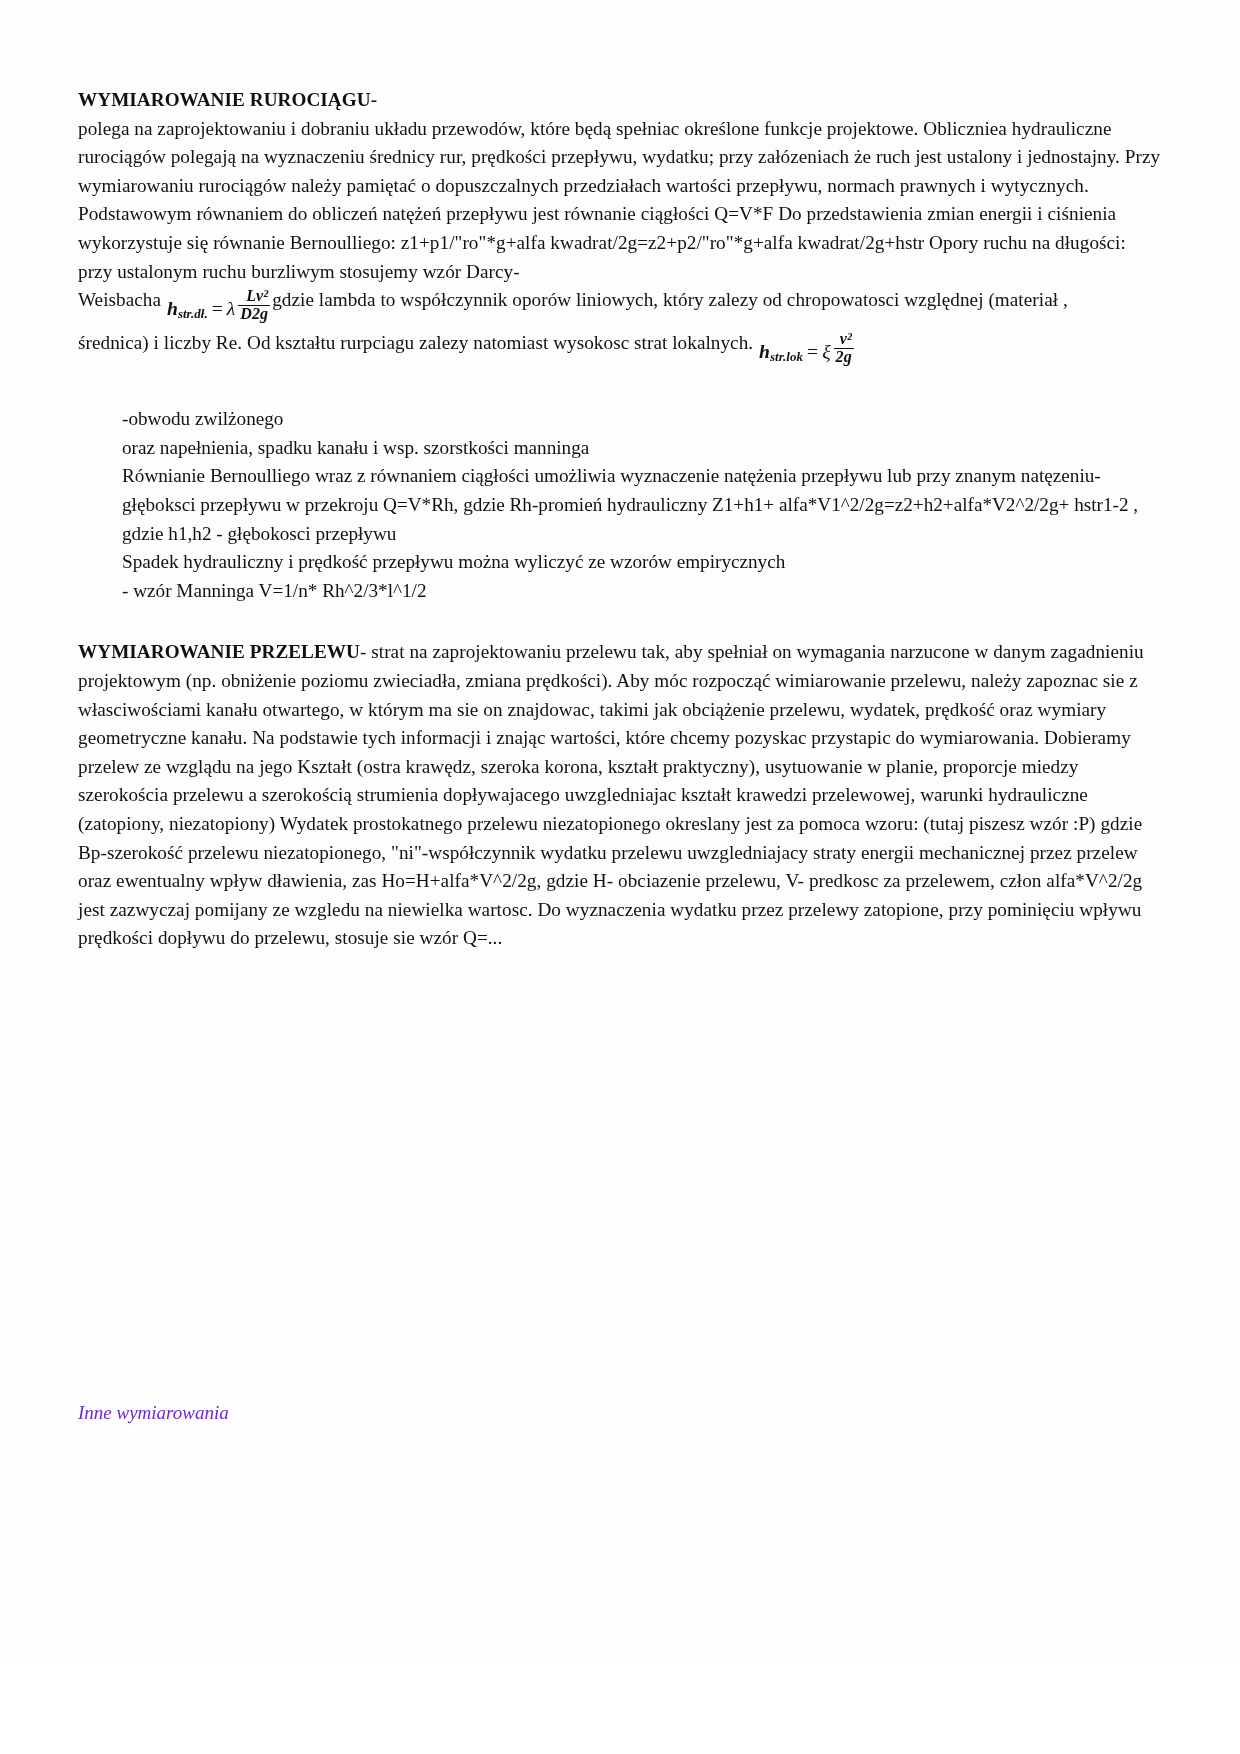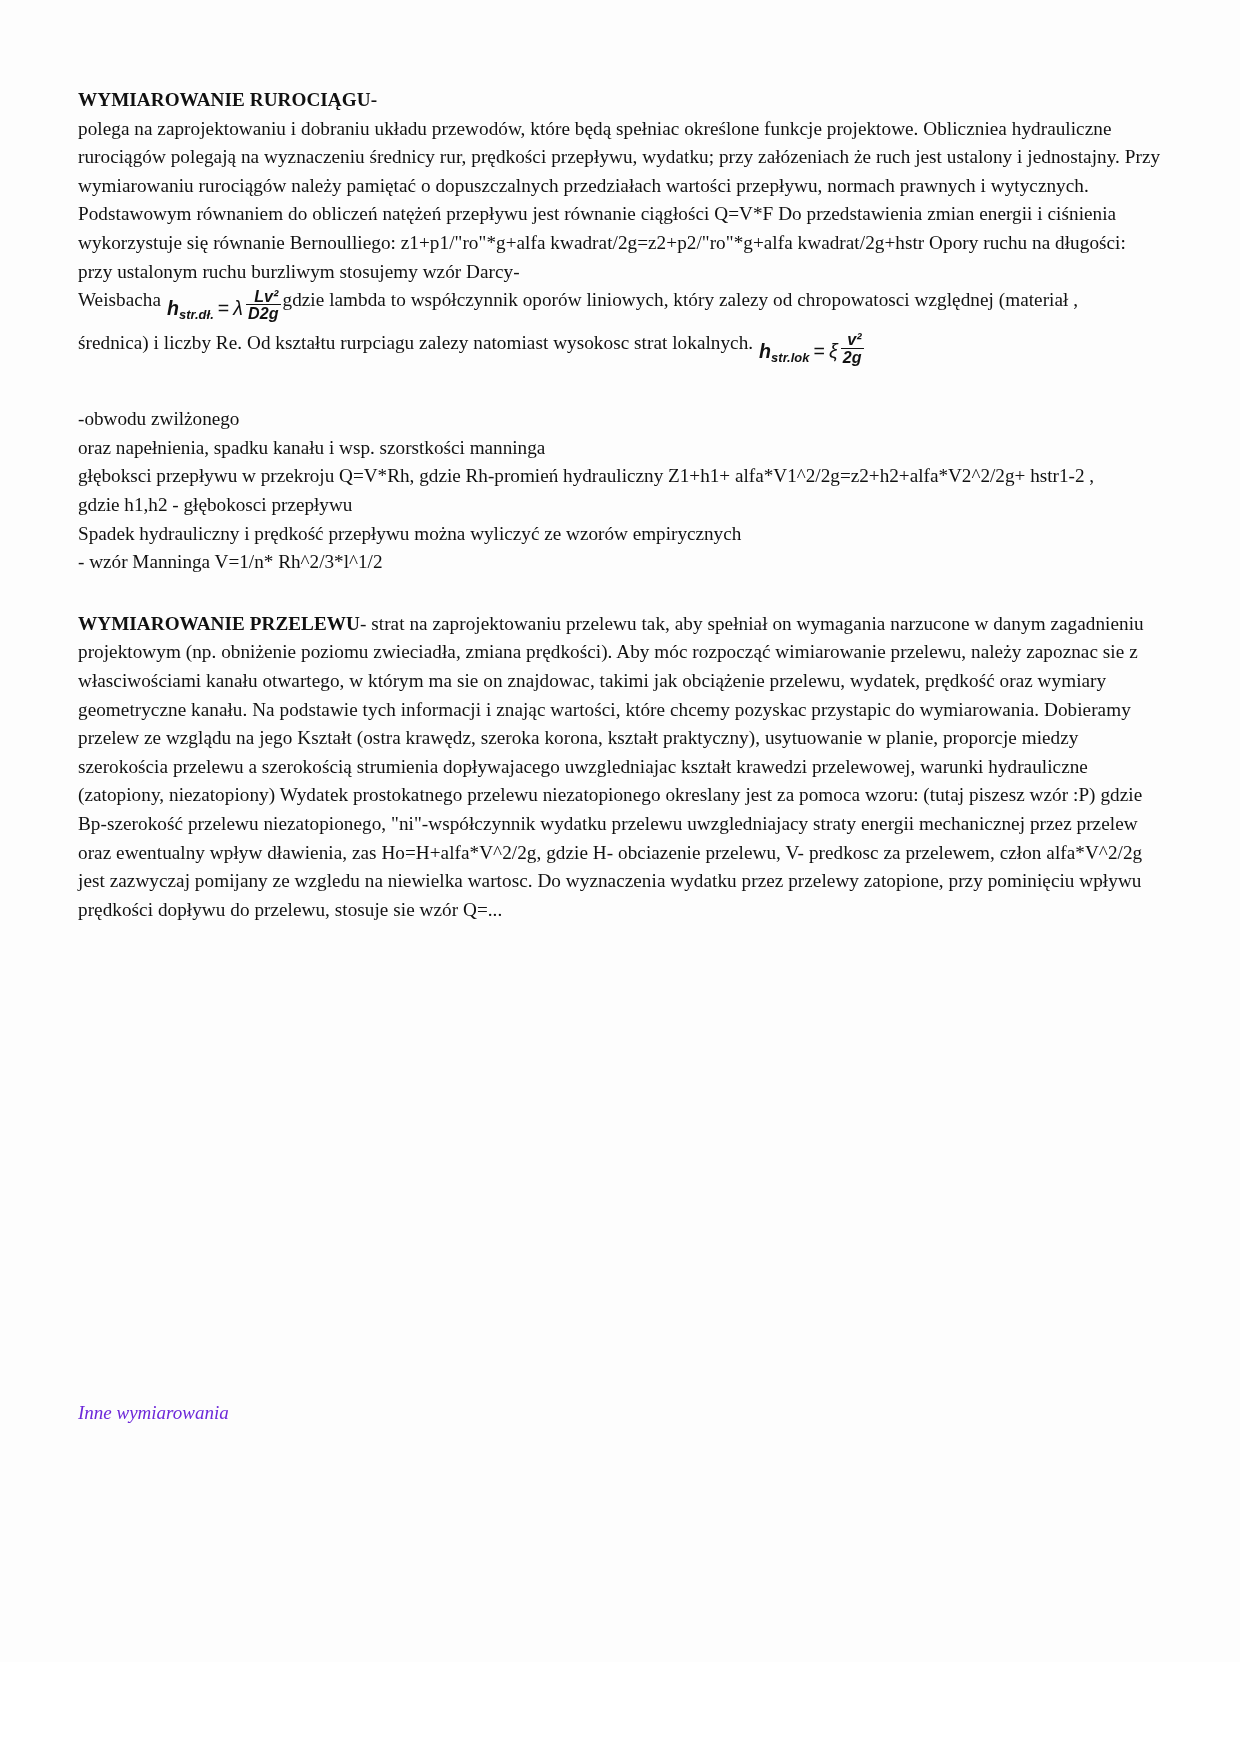--- a/index.html
+++ b/index.html
@@ -38,25 +38,26 @@
   .section-gap {
     height: 33px;
   }
   b, .hd {
     font-weight: bold;
   }
   .line {
     font-size: 19.2px;
     line-height: 28.6px;
     white-space: nowrap;
+    margin-left: 44px;
   }
   
   .math {
     display: inline-block;
-    font-family: Liberation Sans, sans-serif;
+    font-family: Liberation Serif, serif;
     font-style: italic;
     font-size: 19.6px;
     vertical-align: -0.45em;
     white-space: nowrap;
     margin: 0 1px;
   }
   .math .sub {
     font-size: 0.66em;
     vertical-align: -0.28em;
     font-style: italic;
@@ -140,20 +141,21 @@
           <span class="vname">h</span><span class="sub">str.lok</span><span class="op">=</span><span class="lam">ξ</span><span class="frac"><span class="num">v²</span><span class="den">2g</span></span>
         </span>
       </p>
     </div>
 
     <div class="section-gap"></div>
 
     <div>
       <div class="line">-obwodu zwilżonego</div>
       <div class="line">oraz napełnienia, spadku kanału i wsp. szorstkości manninga</div>
+      <div class="line">Równianie Bernoulliego wraz z równaniem ciągłości umożliwia wyznaczenie natężenia przepływu lub przy znanym natęzeniu-</div>
       <div class="line">głęboksci przepływu w przekroju Q=V*Rh, gdzie Rh-promień hydrauliczny Z1+h1+ alfa*V1^2/2g=z2+h2+alfa*V2^2/2g+ hstr1-2 ,</div>
       <div class="line">gdzie h1,h2 - głębokosci przepływu</div>
       <div class="line">Spadek hydrauliczny i prędkość przepływu można wyliczyć ze wzorów empirycznych</div>
       <div class="line">- wzór Manninga V=1/n* Rh^2/3*l^1/2</div>
     </div>
 
     <div class="section-gap"></div>
 
     <div>
       <p class="para">

